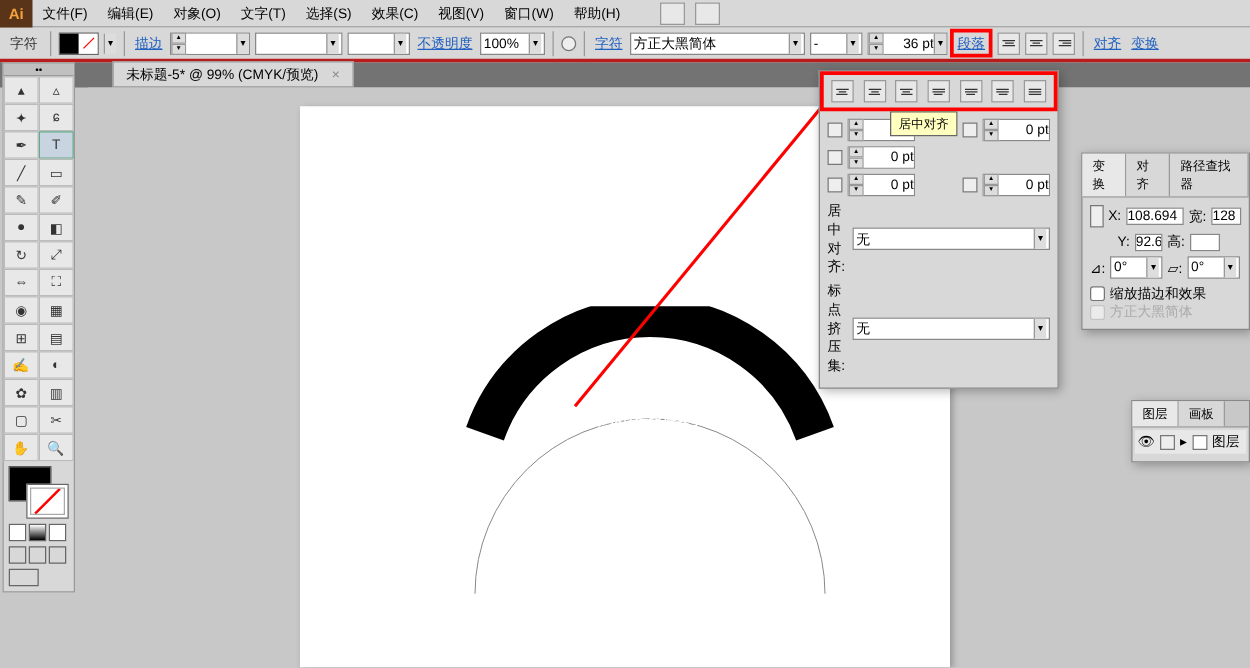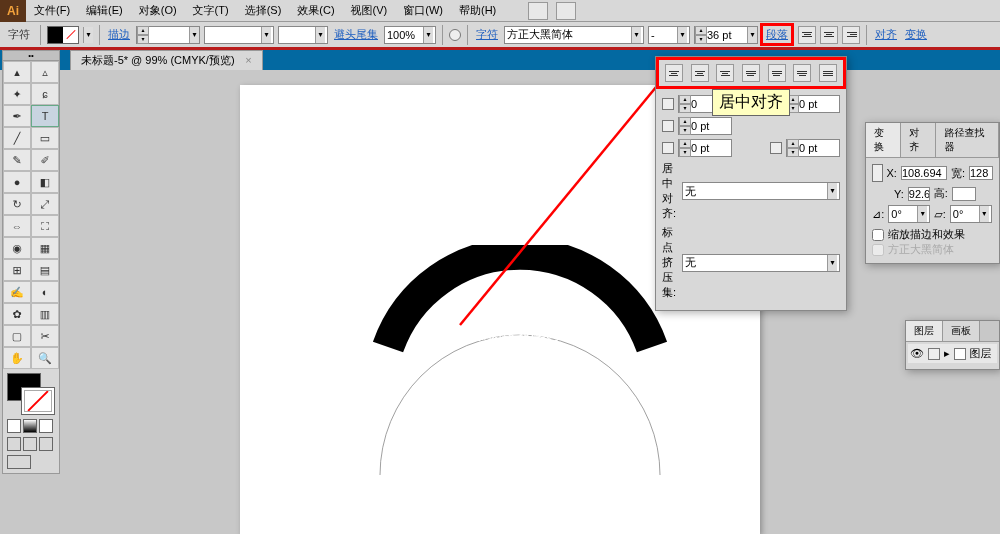--- a/index.html
+++ b/index.html
@@ -11,28 +11,28 @@
 .toolbar { background: #d8d8d8; height: 28px; display: flex; align-items: center; border-bottom: 3px solid #b91c1c; padding: 0 4px; gap: 4px; }
 .tb-label { color: #333; padding: 0 4px; }
 .tb-link { color: #2060c0; text-decoration: underline; cursor: pointer; padding: 0 2px; }
 .color-swatch { width: 32px; height: 18px; border: 1px solid #666; display: flex; }
 .color-swatch .fill { width: 16px; background: #000; }
 .color-swatch .stroke { width: 16px; background: #fff; position: relative; }
 .color-swatch .stroke::after { content: ""; position: absolute; left: 2px; top: 7px; width: 12px; height: 1px; background: red; transform: rotate(-45deg); }
 .spinner { display: flex; align-items: center; border: 1px solid #888; background: #fff; height: 18px; }
 .spinner-btns { display: flex; flex-direction: column; width: 12px; }
 .spinner-btn { height: 9px; background: #ddd; border: 1px solid #999; font-size: 6px; text-align: center; line-height: 6px; }
-.spinner input { border: none; width: 40px; height: 16px; text-align: left; outline: none; }
+.spinner input { border: none; width: 40px; height: 16px; text-align: right; outline: none; }
 .dropdown { border: 1px solid #888; background: #fff; height: 18px; display: flex; align-items: center; padding: 0 2px; }
 .dropdown select, .dropdown input { border: none; outline: none; background: transparent; height: 16px; }
 .dd-arrow { width: 10px; height: 16px; background: #ddd; border-left: 1px solid #999; font-size: 8px; text-align: center; line-height: 16px; }
 .align-btn { width: 18px; height: 18px; border: 1px solid #999; background: #e8e8e8; display: flex; flex-direction: column; justify-content: center; align-items: center; gap: 1px; padding: 2px; }
 .align-btn span { height: 1px; background: #333; }
 .hl-red { border: 3px solid #f00; }
-.tabbar { background: #0369a1; height: 20px; display: flex; align-items: center; padding-left: 70px; }
+.tabbar { background: #737373; height: 20px; display: flex; align-items: flex-end; padding-left: 90px; }
 .tab { background: #d8d8d8; padding: 2px 10px; border: 1px solid #999; font-size: 10px; }
 .workspace { position: absolute; top: 70px; left: 70px; right: 0; bottom: 0; background: #c8c8c8; }
 .canvas { position: absolute; left: 170px; top: 15px; width: 520px; height: 449px; background: #fff; box-shadow: 2px 2px 6px rgba(0,0,0,0.3); }
 .tools-panel { position: absolute; left: 2px; top: 50px; width: 58px; background: #d8d8d8; border: 1px solid #999; }
 .tools-grid { display: grid; grid-template-columns: 1fr 1fr; }
 .tool { width: 28px; height: 22px; border: 1px solid #bbb; background: #e8e8e8; display: flex; align-items: center; justify-content: center; font-size: 12px; }
 .tool.active { background: #c8d4e0; border-color: #6a8; }
 .tool-icon { font-size: 11px; color: #333; }
 .color-picker { padding: 4px; }
 .swatch-big { width: 34px; height: 28px; background: #000; border: 1px solid #666; position: relative; }
@@ -44,21 +44,21 @@
 .panel { position: absolute; background: #d8d8d8; border: 1px solid #888; box-shadow: 2px 2px 8px rgba(0,0,0,0.3); }
 .panel-tabs { display: flex; background: #c8c8c8; border-bottom: 1px solid #999; }
 .panel-tab { padding: 3px 8px; font-size: 10px; background: #d8d8d8; border-right: 1px solid #999; }
 .panel-tab.active { background: #e8e8e8; }
 .panel-body { padding: 6px; }
 .panel-row { display: flex; align-items: center; gap: 4px; margin-bottom: 4px; }
 .para-panel { left: 655px; top: 56px; width: 192px; }
 .align-row { display: flex; gap: 4px; padding: 4px; justify-content: space-around; }
 .trans-panel { left: 865px; top: 122px; width: 135px; }
 .layer-panel { left: 905px; top: 320px; width: 95px; }
-.tooltip { position: absolute; background: #ffffc0; border: 1px solid #666; padding: 2px 6px; font-size: 16px; }
+.tooltip { position: absolute; background: #ffffc0; border: 1px solid #666; padding: 2px 6px; font-size: 10px; }
 .checkbox-row { display: flex; align-items: center; gap: 4px; }
 input[type="checkbox"] { width: 12px; height: 12px; }
 .arc-text { position: absolute; left: 120px; top: 160px; }
 .arrow-line { position: absolute; pointer-events: none; }
 .sep { width: 1px; height: 20px; background: #999; margin: 0 2px; }
 .mini-icon { width: 12px; height: 12px; border: 1px solid #777; background: #eee; }
 </style>
 </head>
 <body>
 
@@ -97,21 +97,21 @@
     <div class="dd-arrow">▾</div>
   </div>
   <div class="dropdown" style="width:70px">
     <input style="width: 54px;">
       <div class="dd-arrow">▾</div>
   </div>
   <div class="dropdown" style="width:50px">
     <input style="width: 34px;">
       <div class="dd-arrow">▾</div>
   </div>
-  <span class="tb-link">避头尾集</span>
+  <span class="tb-link">不透明度</span>
   <div class="dropdown">
     <input style="width: 36px;" value="100%">
     <div class="dd-arrow">▾</div>
   </div>
   <div class="sep"></div>
   <div class="mini-icon" style="border-radius:50%"></div>
   <div class="sep"></div>
   <span class="tb-link">字符</span>
   <div class="dropdown" style="width:140px">
     <input style="width: 124px;" value="方正大黑简体">

